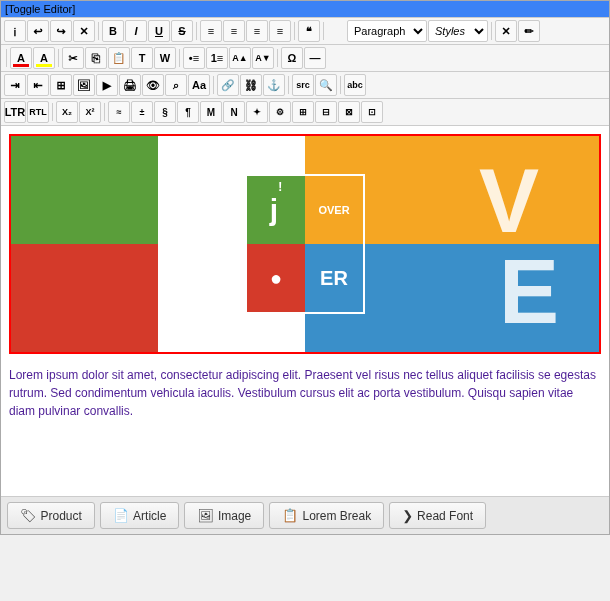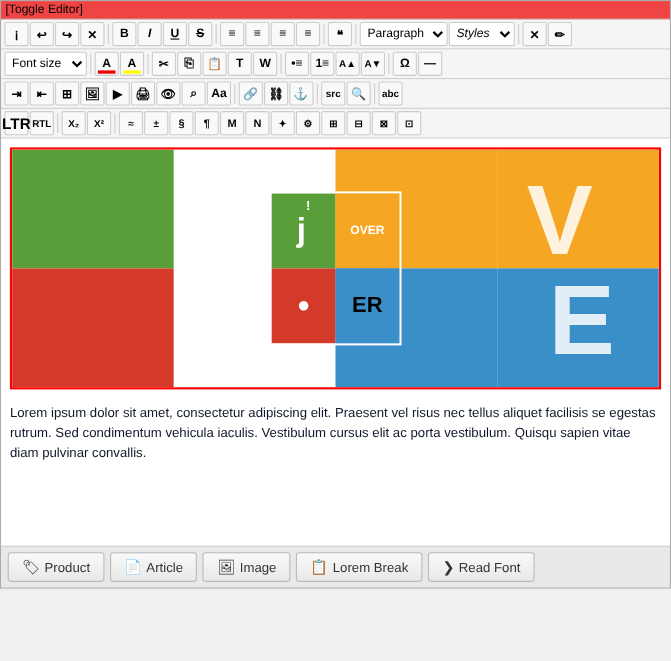--- a/index.html
+++ b/index.html
@@ -12,21 +12,21 @@
       overflow: hidden;
     }
 
     .editor-wrapper {
       width: 610px;
       background: #ddd;
       border: 1px solid #aaa;
     }
 
     .toggle-bar {
-      background: #ef4444;
+      background: #3b82f6;
       padding: 2px 4px;
       font-size: 11px;
       border-bottom: 1px solid #ccc;
     }
 
     .toolbar-row {
       display: flex;
       align-items: center;
       background: #f5f5f5;
       border-bottom: 1px solid #ccc;
@@ -146,21 +146,21 @@
       bottom: 15px;
       font-size: 90px;
       font-weight: bold;
       color: rgba(255,255,255,0.85);
       z-index: 5;
       line-height: 1;
     }
 
     .editor-text {
       font-size: 12px;
-      color: #0f172a;
+      color: #4c1d95;
       line-height: 1.5;
       padding: 4px 0;
     }
 
     .path-bar {
       background: #e8e8e8;
       border-top: 1px solid #ccc;
       padding: 3px 8px;
       font-size: 11px;
       color: #444;
@@ -235,37 +235,34 @@
     <button class="tb-btn" style="text-decoration:underline;">U</button>
     <button class="tb-btn" style="text-decoration:line-through;">S</button>
     <div class="separator"></div>
     <button class="tb-btn">≡</button>
     <button class="tb-btn">≡</button>
     <button class="tb-btn">≡</button>
     <button class="tb-btn">≡</button>
     <div class="separator"></div>
     <button class="tb-btn">❝</button>
     <div class="separator"></div>
-    <select class="tb-select" style="width:80px;">
+    <select class="tb-select" style="width:80px;margin-left:20px;">
       <option>Paragraph</option>
       <option>Heading 1</option>
       <option>Heading 2</option>
     </select>
     <select class="tb-select" style="width:60px;font-style:italic;">
       <option>Styles</option>
     </select>
     <div class="separator"></div>
     <button class="tb-btn eraser-area">✕</button>
     <button class="tb-btn">✏</button>
   </div>
 
   <div class="toolbar-row">
-    <select class="tb-select" style="width:75px;">
-      <option>Font size</option>
-    </select>
     <div class="separator"></div>
 
     <button class="tb-btn color-btn" style="font-weight:bold; position:relative;">
       A
       <div class="color-underline" style="background:#e00;"></div>
     </button>
     <button class="tb-btn color-btn" style="position:relative;">
       A
       <div class="color-underline" style="background:#ff0;"></div>
     </button>
@@ -300,21 +297,21 @@
     <button class="tb-btn">⛓</button>
     <button class="tb-btn">⚓</button>
     <div class="separator"></div>
     <button class="tb-btn" style="font-size:9px;">src</button>
     <button class="tb-btn">🔍</button>
     <div class="separator"></div>
     <button class="tb-btn" style="font-size:9px;">abc</button>
   </div>
 
   <div class="toolbar-row">
-    <button class="tb-btn" style="font-size:14px;">LTR</button>
+    <button class="tb-btn" style="font-size:11px;">LTR</button>
     <button class="tb-btn" style="font-size:9px;">RTL</button>
     <div class="separator"></div>
     <button class="tb-btn" style="font-size:9px;">X₂</button>
     <button class="tb-btn" style="font-size:9px;">X²</button>
     <div class="separator"></div>
     <button class="tb-btn" style="font-size:9px;">≈</button>
     <button class="tb-btn" style="font-size:9px;">±</button>
     <button class="tb-btn" style="font-size:10px;">§</button>
     <button class="tb-btn" style="font-size:10px;">¶</button>
     <button class="tb-btn" style="font-size:10px;">M</button>
@@ -355,21 +352,21 @@
 
           <div class="logo-orange">
             <span style="font-size:11px; font-weight:bold; color:white; text-align:left; line-height:1.3;">OVER</span>
           </div>
 
           <div class="logo-red">
             <span style="font-size:20px; color:white; font-weight:bold;">●</span>
           </div>
 
           <div class="logo-blue">
-            <span style="font-size:20px; font-weight:bold; color:#000000;">ER</span>
+            <span style="font-size:20px; font-weight:bold; color:#ffffff;">ER</span>
           </div>
         </div>
       </div>
     </div>
 
     <p class="editor-text">Lorem ipsum dolor sit amet, consectetur adipiscing elit. Praesent vel risus nec tellus aliquet facilisis se egestas rutrum. Sed condimentum vehicula iaculis. Vestibulum cursus elit ac porta vestibulum. Quisqu sapien vitae diam pulvinar convallis.</p>
   </div>
 
 
   <div class="bottom-toolbar">

